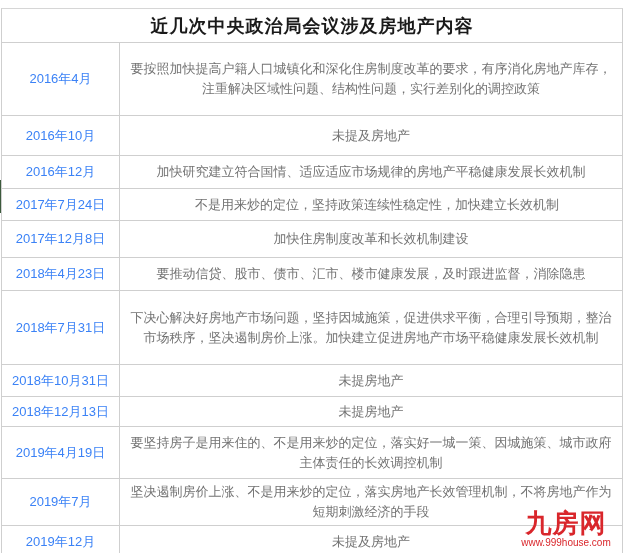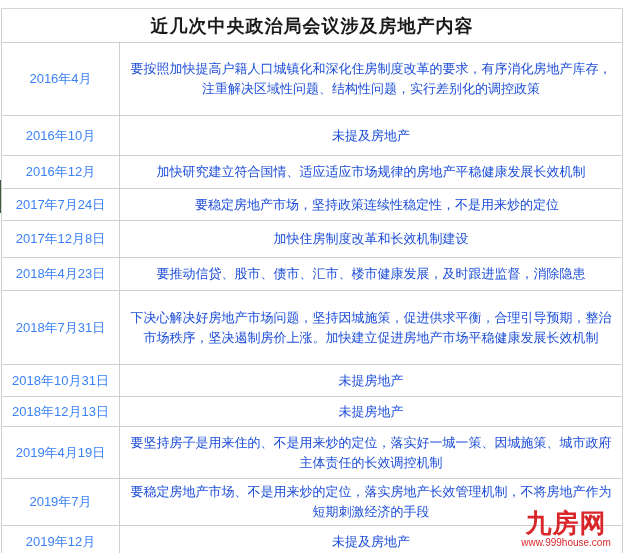--- a/index.html
+++ b/index.html
@@ -56,21 +56,21 @@
     }
     .content-cell {
       flex: 1;
       display: flex;
       align-items: center;
       justify-content: center;
       text-align: center;
       font-size: 13px;
       line-height: 20px;
       padding: 0 6px;
-      color: #1d4ed8;
+      color: #737373;
       box-sizing: border-box;
     }
     .watermark {
       position: absolute;
       right: 4px;
       bottom: 4px;
       width: 110px;
       text-align: center;
       pointer-events: none;
       margin-top: 24px;
@@ -113,21 +113,21 @@
     <div class="row" style="height: 40px;">
         <div class="date-cell">2016年10月</div>
         <div class="content-cell">未提及房地产</div>
       </div>
     <div class="row" style="height: 33px;">
         <div class="date-cell">2016年12月</div>
         <div class="content-cell">加快研究建立符合国情、适应适应市场规律的房地产平稳健康发展长效机制</div>
       </div>
     <div class="row" style="height: 32px; gap: 12px;">
         <div class="date-cell">2017年7月24日</div>
-        <div class="content-cell">要稳定房地产市场，坚持政策连续性稳定性，不是用来炒的定位</div>
+        <div class="content-cell">不是用来炒的定位，坚持政策连续性稳定性，加快建立长效机制</div>
       </div>
     <div class="row" style="height: 37px;">
         <div class="date-cell">2017年12月8日</div>
         <div class="content-cell">加快住房制度改革和长效机制建设</div>
       </div>
     <div class="row" style="height: 33px;">
         <div class="date-cell">2018年4月23日</div>
         <div class="content-cell">要推动信贷、股市、债市、汇市、楼市健康发展，及时跟进监督，消除隐患</div>
       </div>
     <div class="row" style="height: 74px;">
@@ -141,21 +141,21 @@
     <div class="row" style="height: 30px;">
         <div class="date-cell">2018年12月13日</div>
         <div class="content-cell">未提房地产</div>
       </div>
     <div class="row" style="height: 52px;">
         <div class="date-cell">2019年4月19日</div>
         <div class="content-cell">要坚持房子是用来住的、不是用来炒的定位，落实好一城一策、因城施策、城市政府主体责任的长效调控机制</div>
       </div>
     <div class="row" style="height: 47px;">
         <div class="date-cell">2019年7月</div>
-        <div class="content-cell">要稳定房地产市场、不是用来炒的定位，落实房地产长效管理机制，不将房地产作为短期刺激经济的手段</div>
+        <div class="content-cell">坚决遏制房价上涨、不是用来炒的定位，落实房地产长效管理机制，不将房地产作为短期刺激经济的手段</div>
       </div>
     <div class="row" style="height: 33px;">
         <div class="date-cell">2019年12月</div>
         <div class="content-cell">未提及房地产</div>
       </div>
   </div>
 </div>
 
 <div class="watermark">
   <div class="wm-logo">九房网</div>

